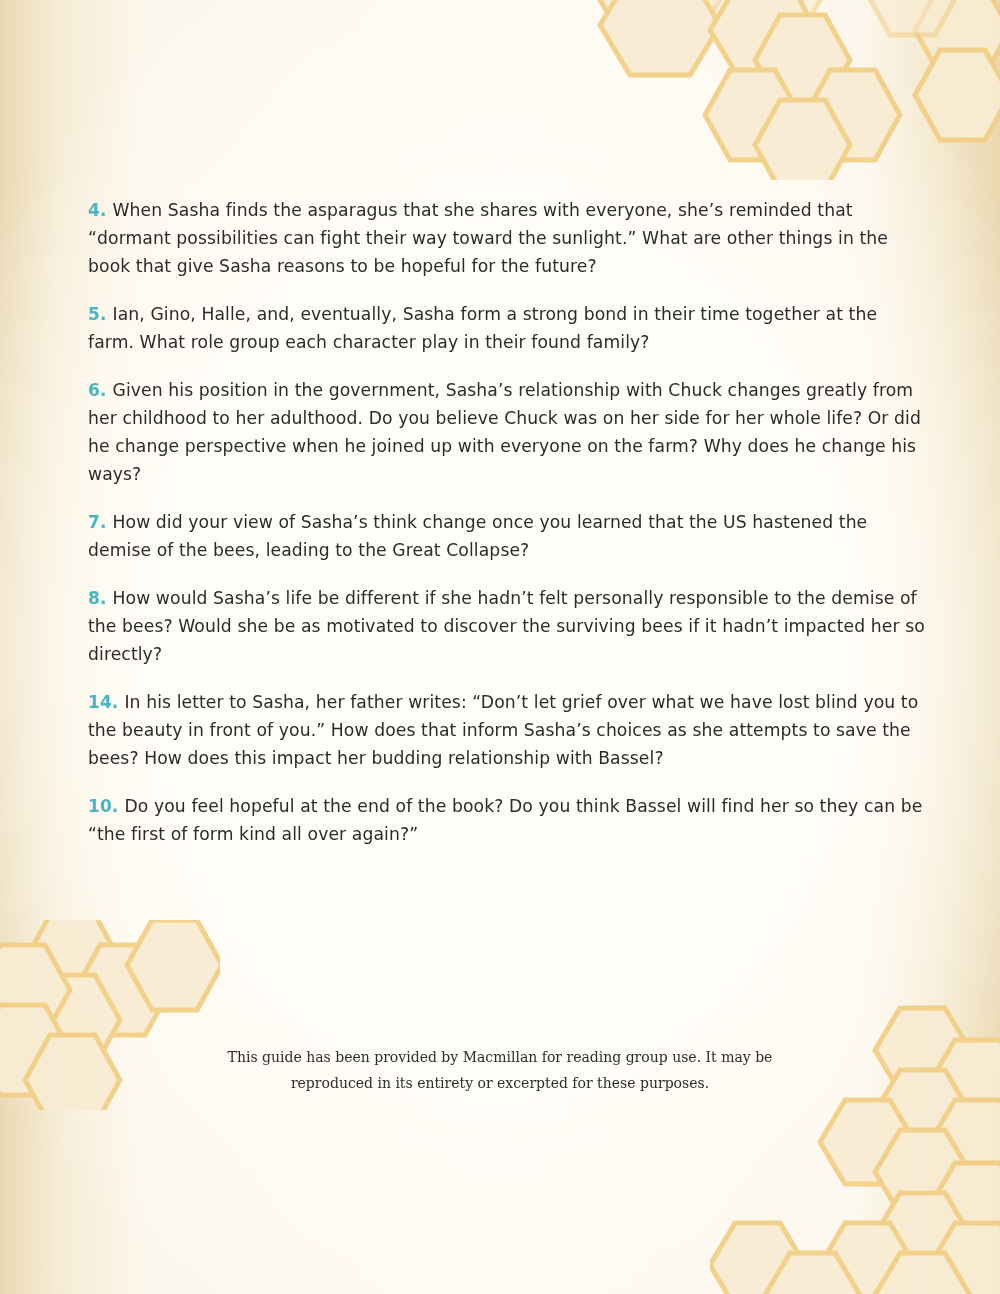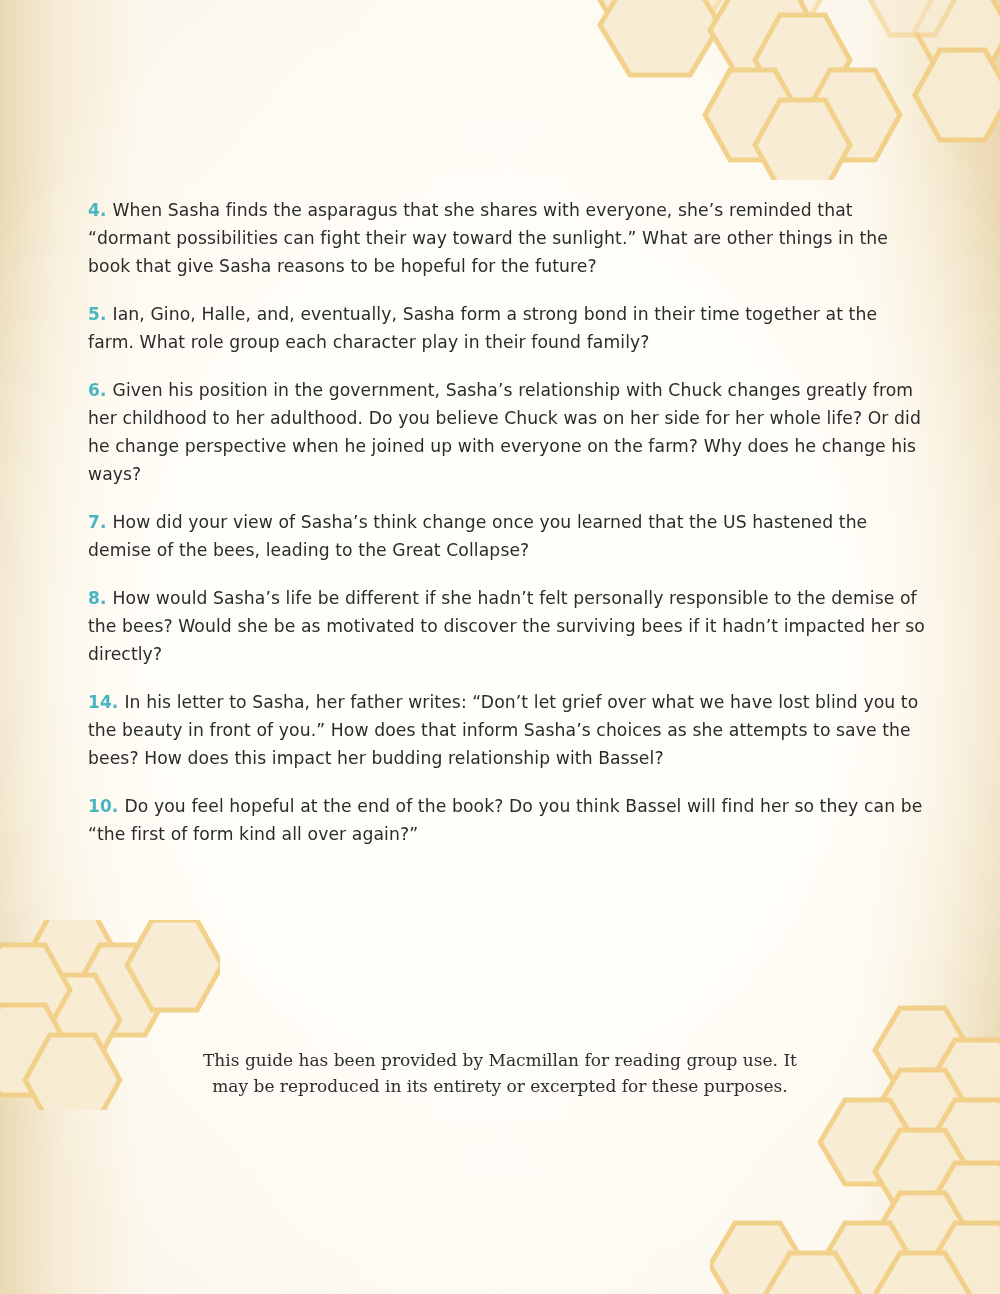--- a/index.html
+++ b/index.html
@@ -17,21 +17,21 @@
     .honeycomb { position: absolute; }
     .honeycomb svg { display: block; }
     .content {
       position: absolute; left: 88px; top: 196px; width: 840px;
       color: #2b2b2b; font-size: 17.2px; line-height: 28px; letter-spacing: 0.1px;
     }
     .question { margin: 0 0 20px 0; }
     .q-num { color: #4ab5c2; font-weight: bold; font-size: 17px; margin-right: 6px; }
     .footer-note {
       position: absolute; left: 200px; top: 1030px; width: 600px; text-align: center;
-      font-family: "DejaVu Serif", serif; font-size: 17px; line-height: 26px; color: #2d2d2d;
+      font-family: "DejaVu Serif", serif; font-size: 14px; line-height: 26px; color: #2d2d2d;
     }
     .forge-logo {
       position: absolute; left: 482px; top: 1296px; width: 36px; height: 36px; border-radius: 50%;
       background: #a8303b; display: flex; align-items: center; justify-content: center;
     }
     .forge-logo span {
       color: #f6e8d8; font-family: "Liberation Sans", sans-serif; font-weight: bold;
       font-size: 9px; letter-spacing: -0.3px; transform: scaleY(1.6);
     }
   </style>

